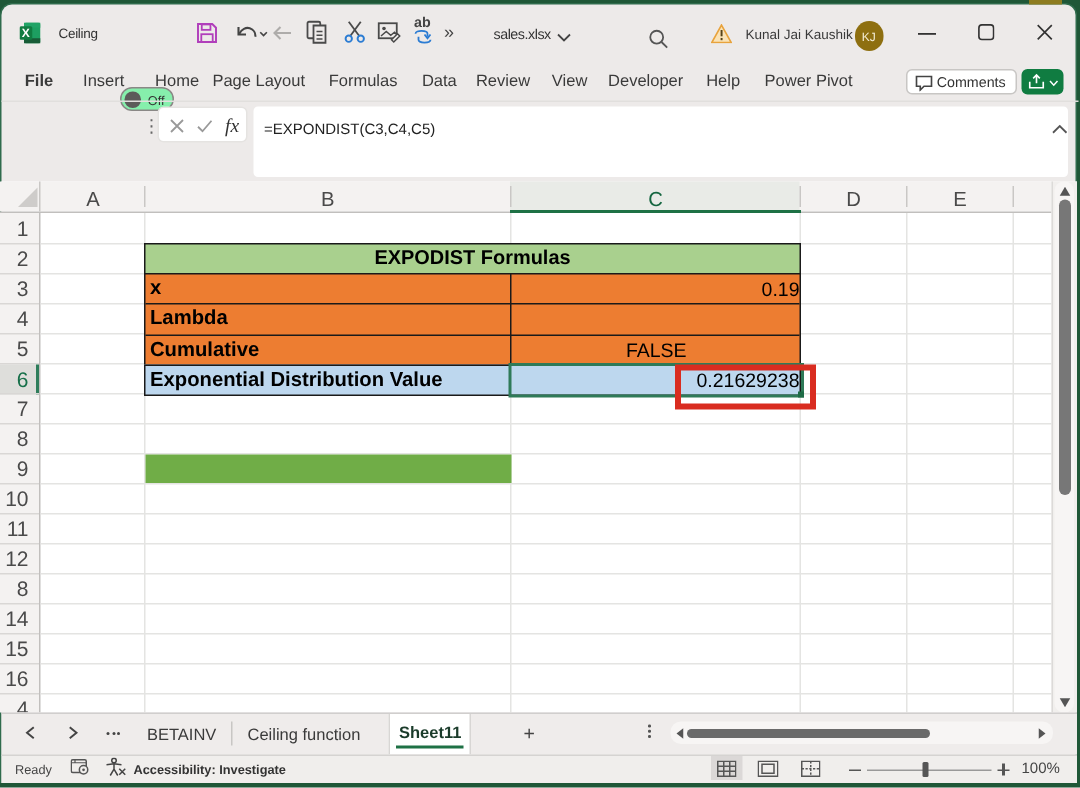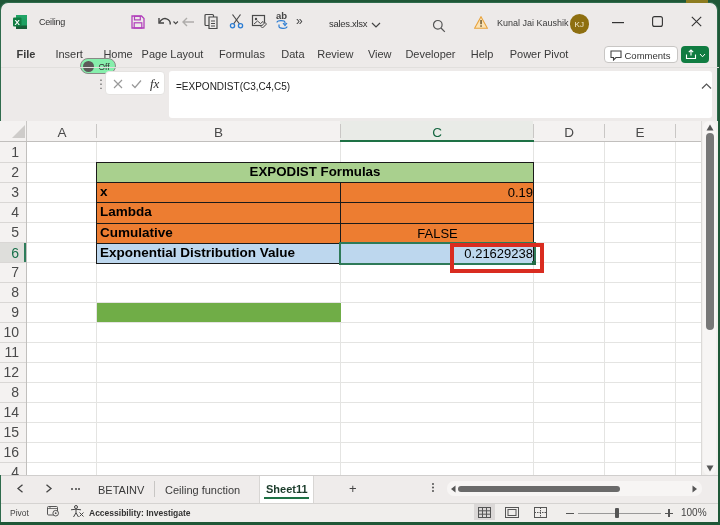--- a/index.html
+++ b/index.html
@@ -270,21 +270,21 @@
 <svg class="abs" style="left:450px;top:484.5px;" width="6" height="8" viewBox="0 0 6 8">
       <path d="M5.5 0.5 L1 4 L5.5 7.5 Z" fill="#555"></path>
     </svg>
 <div class="abs" style="left:458px;top:485.5px;width:162px;height:6.5px;background:#6a6a6a;border-radius:3px;"></div>
 <svg class="abs" style="left:692px;top:484.5px;" width="6" height="8" viewBox="0 0 6 8">
       <path d="M0.5 0.5 L5 4 L0.5 7.5 Z" fill="#555"></path>
     </svg>
 
 <div class="abs" style="left:1px;top:503px;width:717px;height:19px;background:#F0EEEC;"></div>
 <div class="abs" style="left:1px;top:503px;width:717px;height:1px;background:#d5d3d1;"></div>
-<div class="t" style="left:10px;top:508px;font-size:8.5px;color:#444;">Pivot</div>
+<div class="t" style="left:10px;top:508px;font-size:8.5px;color:#444;">Ready</div>
 <svg class="abs" style="left:47px;top:506px;" width="13" height="11" viewBox="0 0 13 11">
   <rect x="0.5" y="0.5" width="10" height="8.5" rx="1" fill="none" stroke="#555" stroke-width="1"></rect>
   <path d="M0.5 2.5 H10.5 M3 0.5 V2.5" stroke="#555" stroke-width="0.8"></path>
   <circle cx="8.7" cy="7.2" r="2.8" fill="#F0EEEC" stroke="#555" stroke-width="1"></circle>
   <circle cx="8.7" cy="7.2" r="0.9" fill="#555"></circle>
 </svg>
 <svg class="abs" style="left:70px;top:505px;" width="15" height="13" viewBox="0 0 15 13">
   <circle cx="6" cy="2" r="1.5" fill="none" stroke="#444" stroke-width="1"></circle>
   <path d="M1 4.8 L6 4.2 L11 4.8 M6 4.2 L6 7.8 M6 7.8 L3.5 12 M6 7.8 L8.5 12" fill="none" stroke="#444" stroke-width="1"></path>
   <path d="M9.5 7.5 L13.5 11.5 M13.5 7.5 L9.5 11.5" stroke="#444" stroke-width="1"></path>

